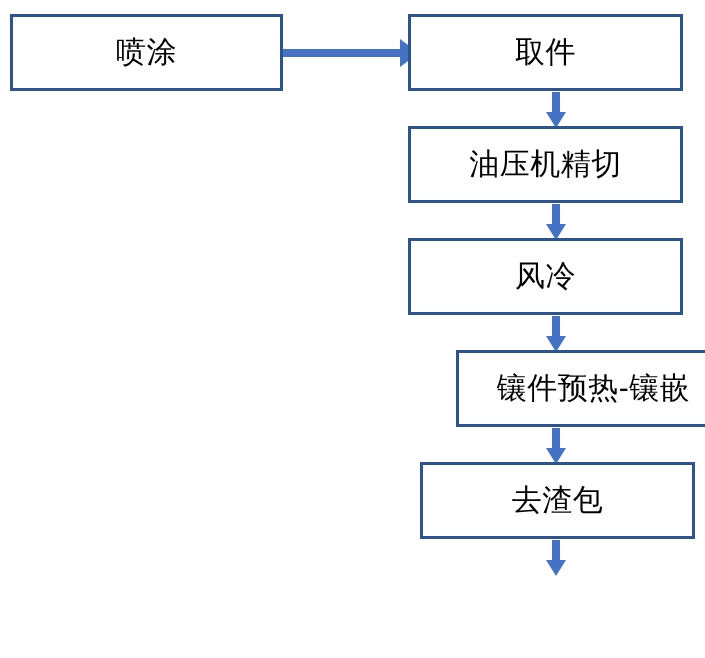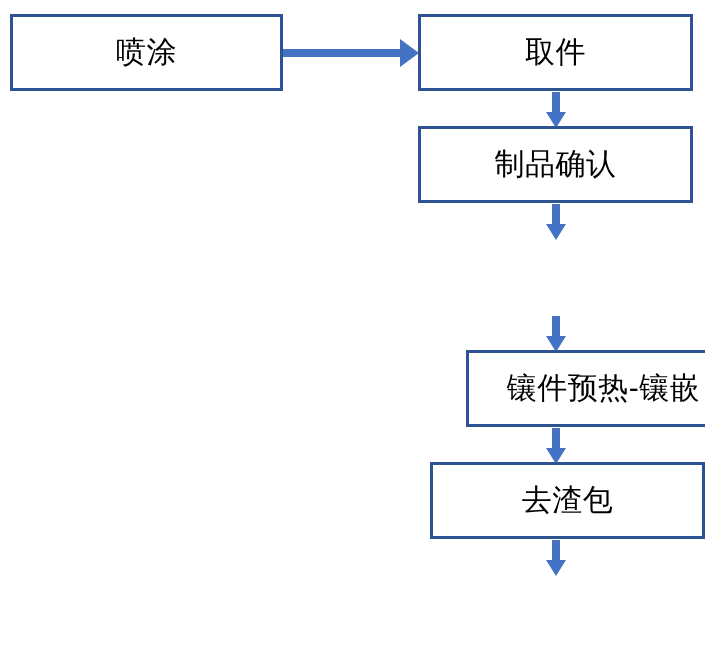--- a/index.html
+++ b/index.html
@@ -36,21 +36,21 @@
   }
   
   #node-spray {
     left: 10px;
     top: 14px;
     width: 273px;
     height: 77px;
   }
   
   .col-node {
-    left: 418px;
+    left: 408px;
     width: 275px;
     height: 77px;
     text-align: center;
   }
   .arrow {
     position: absolute;
   }
   .arrow svg {
     display: block;
     overflow: visible;
@@ -88,29 +88,32 @@
     <span class="node-label">取件</span>
   </div>
 
   <div class="arrow arrow-v" style="top:92px;">
     <svg width="40" height="36" viewBox="0 0 40 36" xmlns="http://www.w3.org/2000/svg">
       <path d="M16 0 L24 0 L24 20 L30 20 L20 36 L10 20 L16 20 Z" fill="#4472c4"></path>
     </svg>
   </div>
 
   <div class="node col-node" style="top:126px;">
-    <span class="node-label">制品确认</span>
+    <span class="node-label">油压机精切</span>
   </div>
 
   <div class="arrow arrow-v" style="top:204px;">
     <svg width="40" height="36" viewBox="0 0 40 36" xmlns="http://www.w3.org/2000/svg">
       <path d="M16 0 L24 0 L24 20 L30 20 L20 36 L10 20 L16 20 Z" fill="#4472c4"></path>
     </svg>
   </div>
 
+  <div class="node col-node" style="top:238px;">
+    <span class="node-label">风冷</span>
+  </div>
 
   <div class="arrow arrow-v" style="top:316px;">
     <svg width="40" height="36" viewBox="0 0 40 36" xmlns="http://www.w3.org/2000/svg">
       <path d="M16 0 L24 0 L24 20 L30 20 L20 36 L10 20 L16 20 Z" fill="#4472c4"></path>
     </svg>
   </div>
 
   <div class="node col-node" style="top:350px;margin-left:48px;">
     <span class="node-label">镶件预热-镶嵌</span>
   </div>

